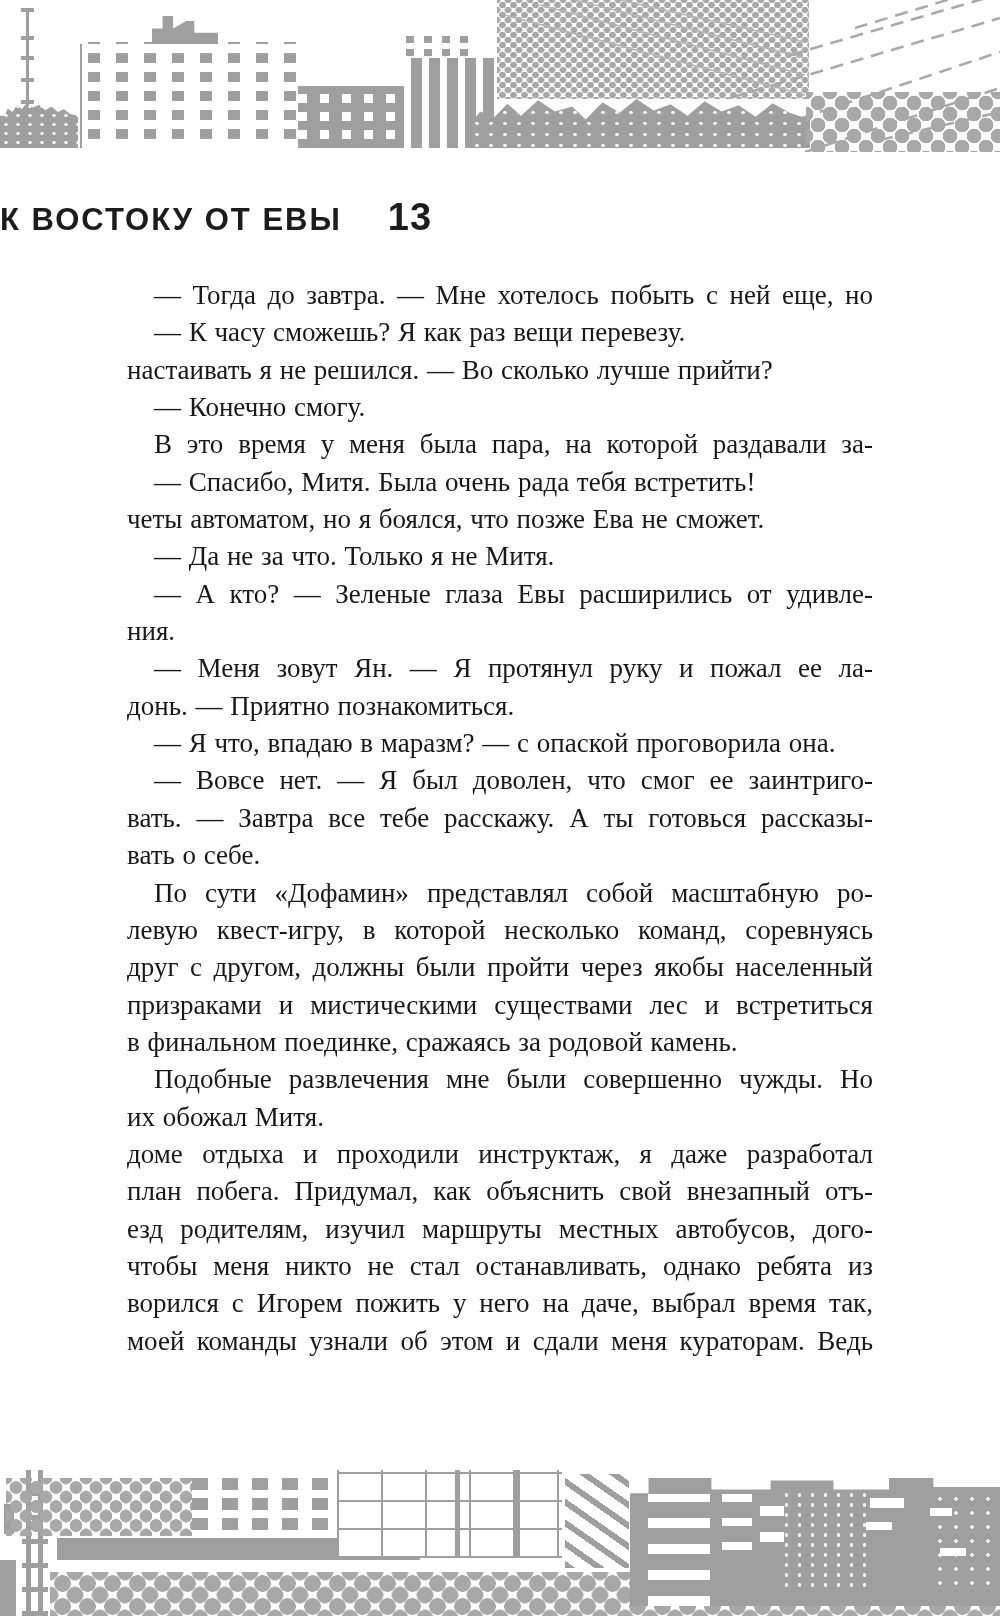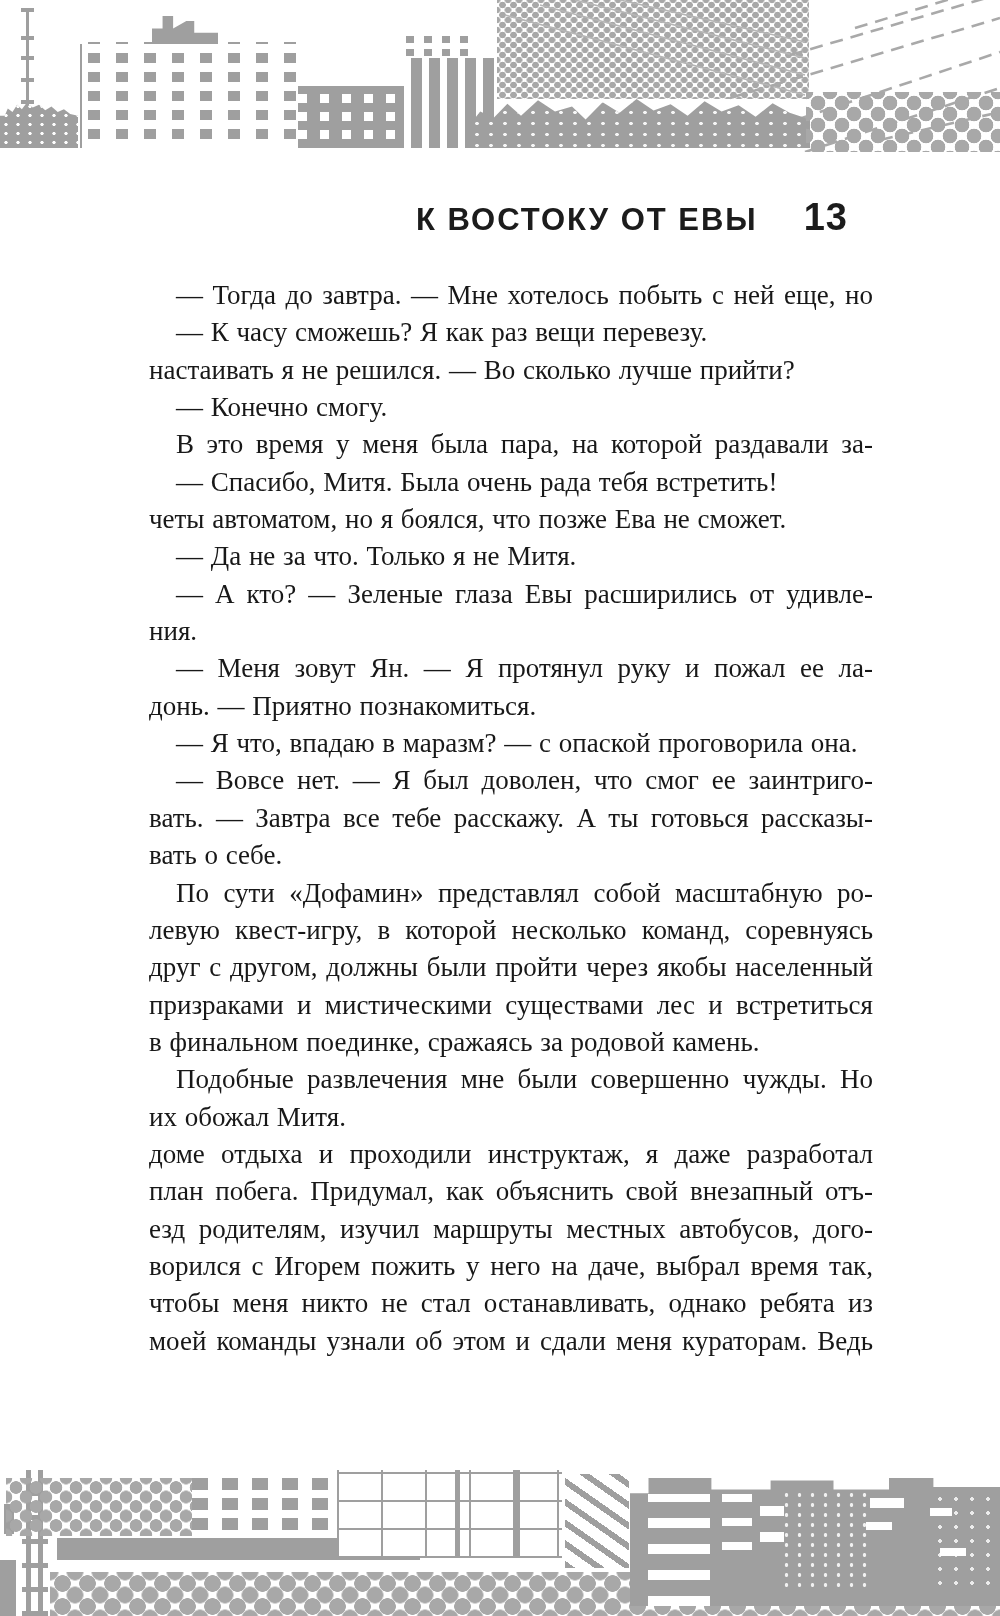--- a/index.html
+++ b/index.html
@@ -3,31 +3,31 @@
 <meta charset="utf-8">
 <style>
   html,body{margin:0;padding:0;background:#ffffff;}
   .page{
     position:relative;width:1000px;height:1616px;background:#ffffff;overflow:hidden;
     font-family:"Liberation Serif", serif;color:#181818;
   }
   
   .running-head{
     position:absolute;top:196px;left:0;right:152px;
-    display:flex;justify-content:flex-end;align-items:baseline;gap:46px;
+    display:flex;justify-content:flex-start;align-items:baseline;gap:46px;
     font-family:"Liberation Sans", sans-serif;font-weight:700;color:#1c1c1c;
   }
   .running-head .title{font-size:31px;letter-spacing:2px;}
   .running-head .pagenum{font-size:38px;letter-spacing:1px;}
   
   .body-text{
     position:absolute;left:127px;top:277px;width:746px;
     font-size:27px;line-height:37.35px;word-spacing:1px;
   }
-  .line{text-align:left;margin-left:22px;}
+  .line{text-align:left;}
   .line.indent{text-indent:27px;}
   .line.fill{text-align:justify;text-align-last:justify;}
   
   .deco{position:absolute;left:0;width:1000px;pointer-events:none;}
   .deco *{position:absolute;}
   .deco-top{top:0;height:152px;}
   .deco-bottom{top:1468px;height:148px;}
   
   :root{--g:#9f9f9f;--gd:#a8a8a8;}
 
@@ -171,22 +171,22 @@
       <div class="line indent fill">По сути «Дофамин» представлял собой масштабную ро-</div>
       <div class="line fill">левую квест-игру, в которой несколько команд, соревнуясь</div>
       <div class="line fill">друг с другом, должны были пройти через якобы населенный</div>
       <div class="line fill">призраками и мистическими существами лес и встретиться</div>
       <div class="line">в финальном поединке, сражаясь за родовой камень.</div>
       <div class="line indent fill">Подобные развлечения мне были совершенно чужды. Но</div>
       <div class="line">их обожал Митя.</div>
       <div class="line fill">доме отдыха и проходили инструктаж, я даже разработал</div>
       <div class="line fill">план побега. Придумал, как объяснить свой внезапный отъ-</div>
       <div class="line fill">езд родителям, изучил маршруты местных автобусов, дого-</div>
+      <div class="line fill">чтобы меня никто не стал останавливать, однако ребята из</div>
       <div class="line fill">ворился с Игорем пожить у него на даче, выбрал время так,</div>
-      <div class="line fill">чтобы меня никто не стал останавливать, однако ребята из</div>
       <div class="line fill">моей команды узнали об этом и сдали меня кураторам. Ведь</div>
     </div>
 
   <div class="deco deco-bottom">
     <div class="b-dots-strip"></div>
     <div class="b-left"></div>
     <div class="b-dots-mid"></div>
     <div class="b-bar"></div>
     <div class="b-bldA"></div>
     <div class="b-bldB"></div>

